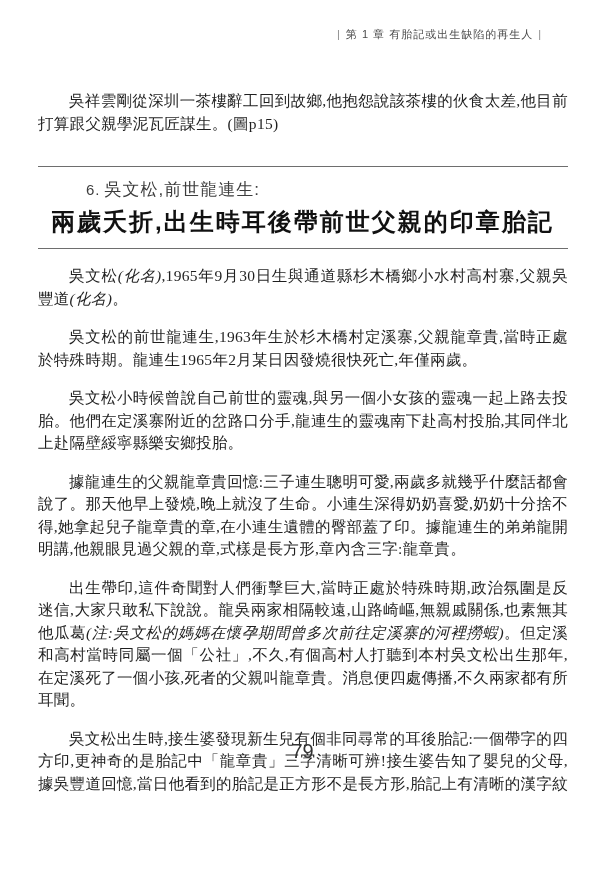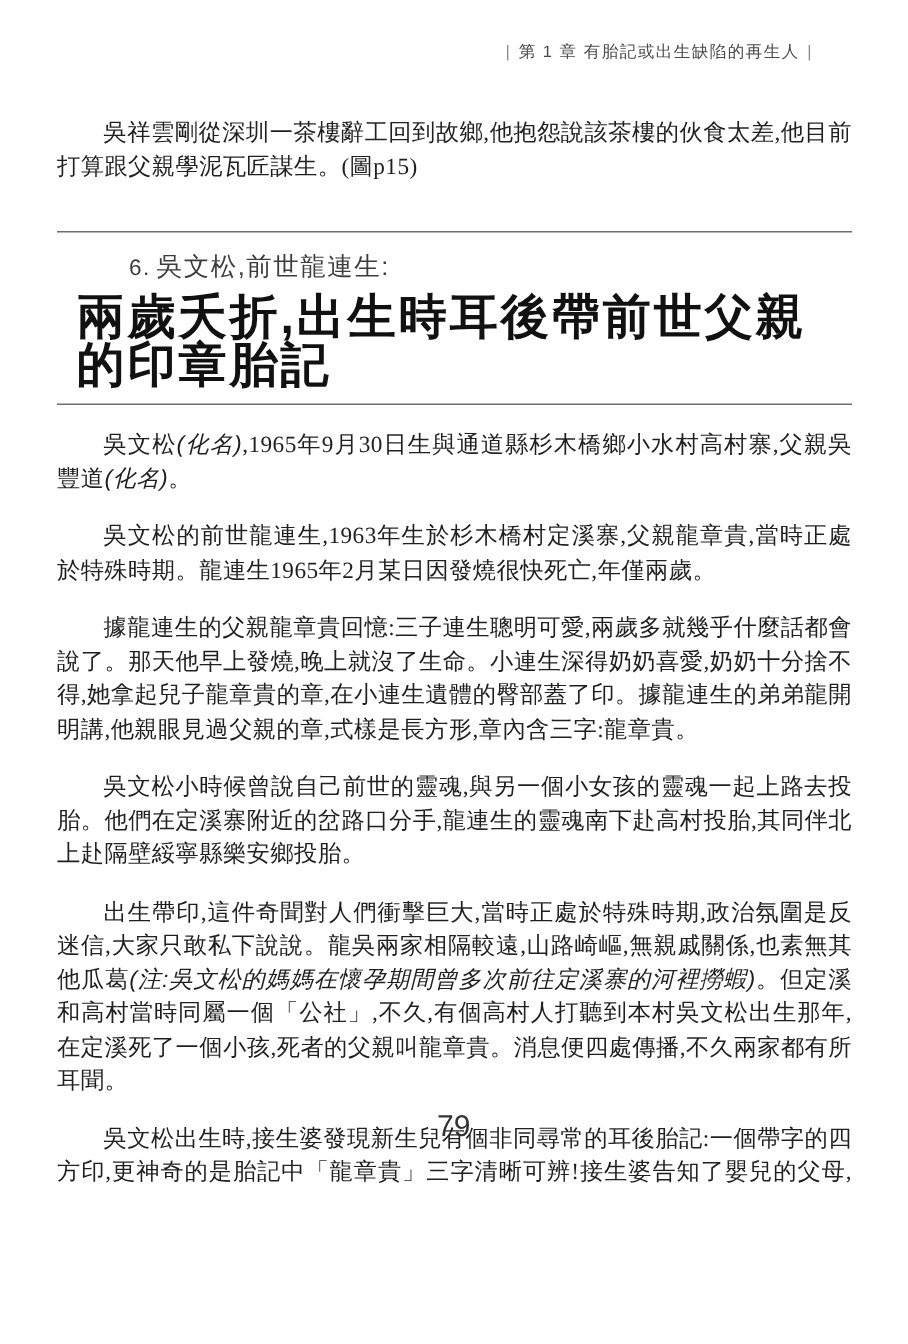--- a/index.html
+++ b/index.html
@@ -40,25 +40,25 @@
   }
   .para {
     margin: 16px 0 0 0;
     font-size: 15.5px;
     line-height: 22.5px;
     text-align: justify;
     text-indent: 2em;
     letter-spacing: 0.3px;
   }
   .para.first {
-    margin-top: 36px;
+    margin-top: 48px;
   }
   .kai {
     font-style: italic;
-    font-family: Liberation Sans, sans-serif;
+    font-family: Liberation Serif, serif;
   }
   .section-heading {
     margin-top: 31px;
     border-top: 1.5px solid #6e6e6e;
     border-bottom: 1.5px solid #6e6e6e;
     padding: 12px 0 10px 0;
   }
   .section-subtitle {
     font-family: "Liberation Sans", "DejaVu Sans", sans-serif;
     font-size: 17px;
@@ -69,21 +69,21 @@
   }
   .section-subtitle .sec-num {
     font-size: 15px;
     margin-right: 4px;
     color: #3d3d3d;
   }
   .section-title {
     margin: 5px 0 0 0;
     padding-left: 13px;
     font-family: "Liberation Sans", "DejaVu Sans", sans-serif;
-    font-size: 32px;
+    font-size: 24px;
     font-weight: 700;
     color: #111111;
     letter-spacing: 2px;
     line-height: 32px;
   }
   .page-number {
     position: absolute;
     bottom: 29px;
     left: 0;
     width: 100%;
@@ -110,23 +110,23 @@
       <div class="section-subtitle">
         <span class="sec-num">6.</span><span>吳文松,前世龍連生:</span>
       </div>
       <h1 class="section-title">兩歲夭折,出生時耳後帶前世父親的印章胎記</h1>
     </div>
 
     <p class="para"><span>吳文松</span><span class="kai">(化名)</span><span>,1965年9月30日生與通道縣杉木橋鄉小水村高村寨,父親吳豐道</span><span class="kai">(化名)</span><span>。</span></p>
 
     <p class="para">吳文松的前世龍連生,1963年生於杉木橋村定溪寨,父親龍章貴,當時正處於特殊時期。龍連生1965年2月某日因發燒很快死亡,年僅兩歲。</p>
 
+    <p class="para">吳文松小時候曾說自己前世的靈魂,與另一個小女孩的靈魂一起上路去投胎。他們在定溪寨附近的岔路口分手,龍連生的靈魂南下赴高村投胎,其同伴北上赴隔壁綏寧縣樂安鄉投胎。</p>
+
     <p class="para">據龍連生的父親龍章貴回憶:三子連生聰明可愛,兩歲多就幾乎什麼話都會說了。那天他早上發燒,晚上就沒了生命。小連生深得奶奶喜愛,奶奶十分捨不得,她拿起兒子龍章貴的章,在小連生遺體的臀部蓋了印。據龍連生的弟弟龍開明講,他親眼見過父親的章,式樣是長方形,章內含三字:龍章貴。</p>
-
-    <p class="para">吳文松小時候曾說自己前世的靈魂,與另一個小女孩的靈魂一起上路去投胎。他們在定溪寨附近的岔路口分手,龍連生的靈魂南下赴高村投胎,其同伴北上赴隔壁綏寧縣樂安鄉投胎。</p>
 
     <p class="para"><span>出生帶印,這件奇聞對人們衝擊巨大,當時正處於特殊時期,政治氛圍是反迷信,大家只敢私下說說。龍吳兩家相隔較遠,山路崎嶇,無親戚關係,也素無其他瓜葛</span><span class="kai">(注:吳文松的媽媽在懷孕期間曾多次前往定溪寨的河裡撈蝦)</span><span>。但定溪和高村當時同屬一個「公社」,不久,有個高村人打聽到本村吳文松出生那年,在定溪死了一個小孩,死者的父親叫龍章貴。消息便四處傳播,不久兩家都有所耳聞。</span></p>
 
     <p class="para">吳文松出生時,接生婆發現新生兒有個非同尋常的耳後胎記:一個帶字的四方印,更神奇的是胎記中「龍章貴」三字清晰可辨!接生婆告知了嬰兒的父母,據吳豐道回憶,當日他看到的胎記是正方形不是長方形,胎記上有清晰的漢字紋路,但因自己不識字,不能辨認是什麼字。據龍開明說,吳文松這個耳後胎記中的文字,只在出生後三天內是清晰可辨的,之後便模糊不清。</p>
 
   </div>
 
   <div class="page-number">79</div>
 
 </div>

